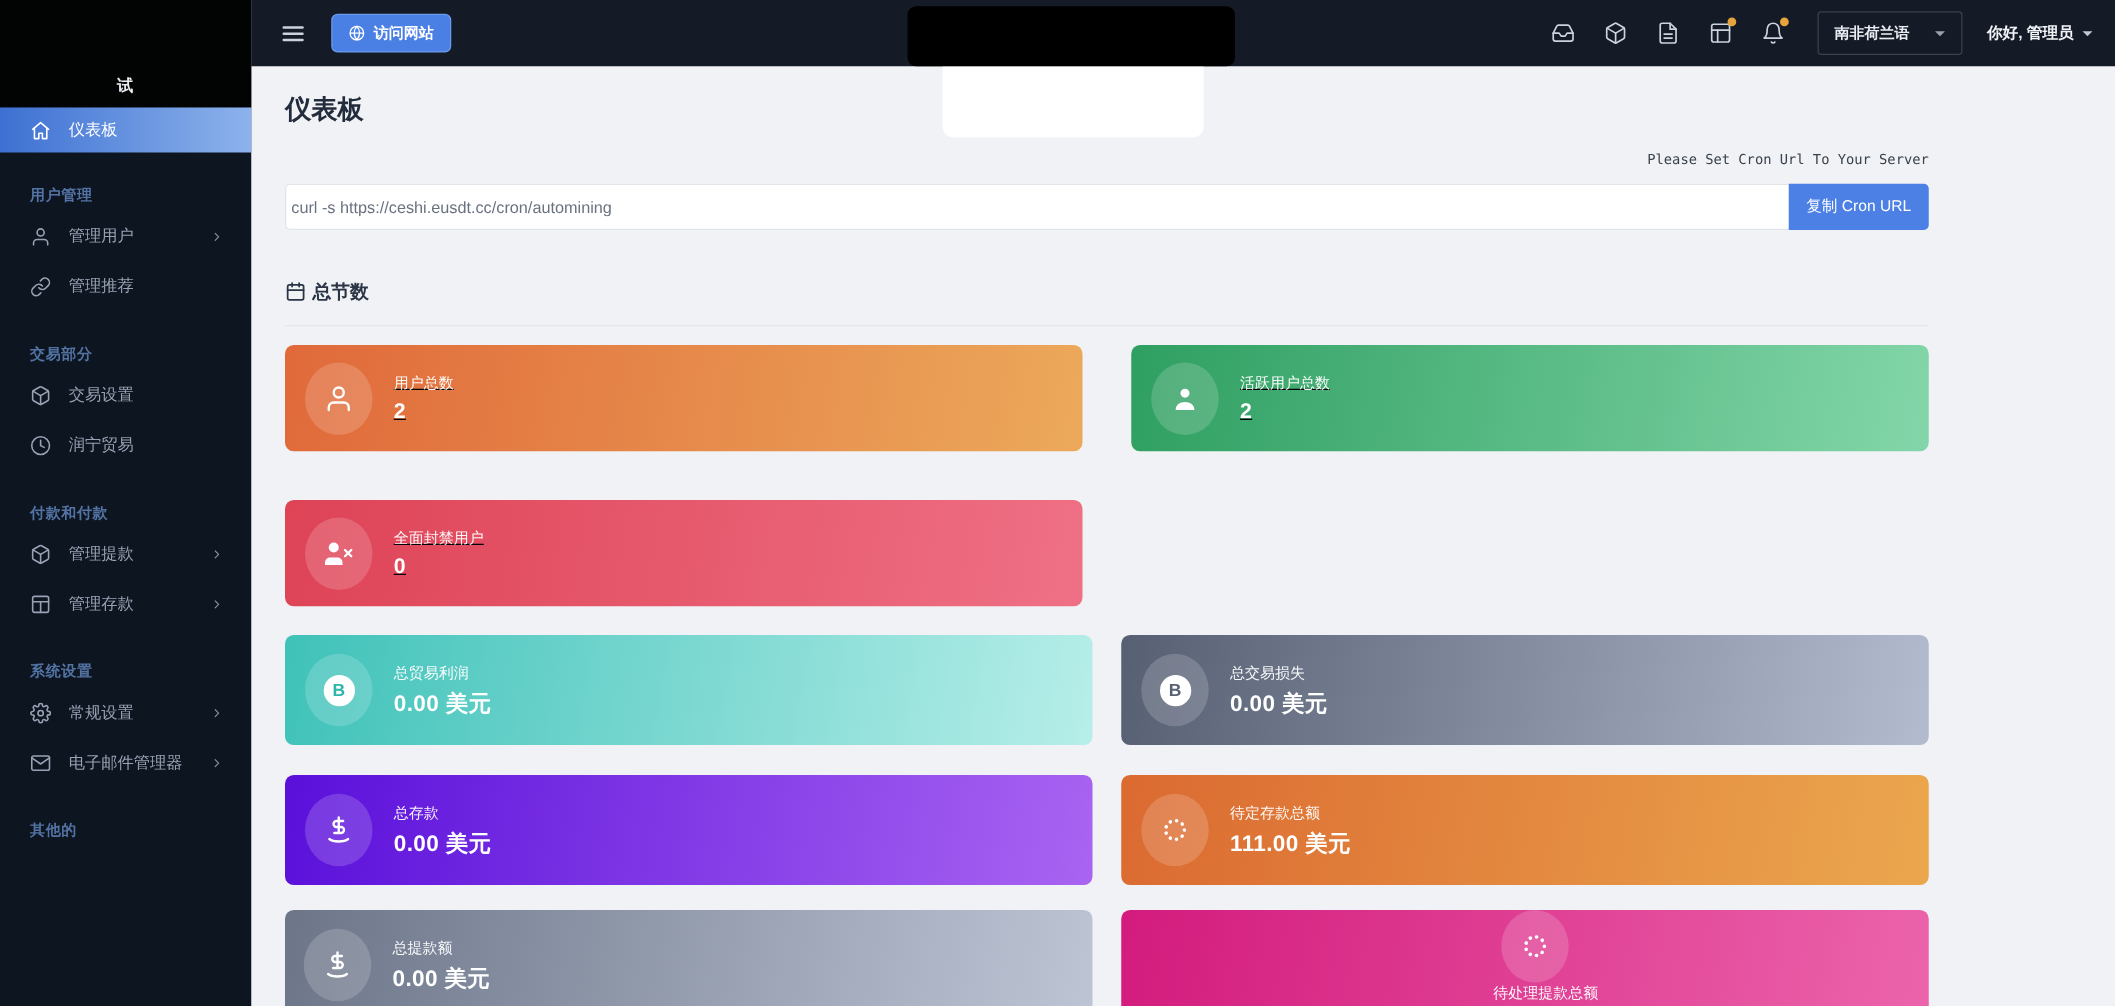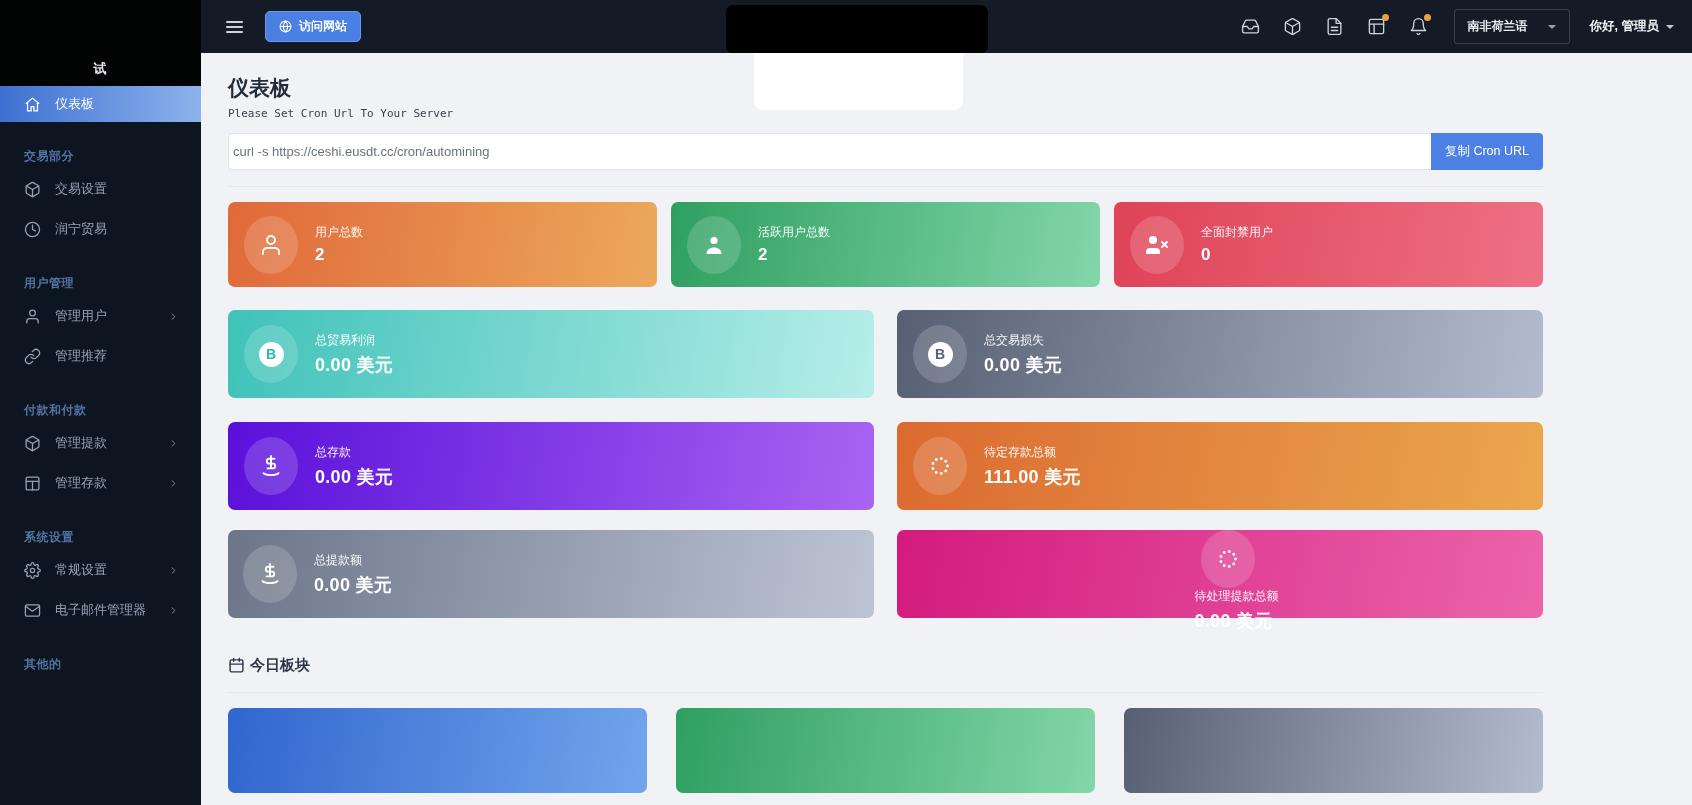--- a/index.html
+++ b/index.html
@@ -35,32 +35,32 @@
   .user-menu{margin:0 18px 0 20px;display:flex;align-items:center;gap:7px;color:#f2f4f7;font-size:12.5px;font-weight:bold;cursor:pointer;}
   .user-menu .caret{border-top-color:#c2c8d1;}
 
   
   .black-box{position:absolute;left:726px;top:5px;width:262px;height:48px;background:#000;border-radius:7px;z-index:9;}
   .white-box{position:absolute;left:754px;top:53px;width:209px;height:57px;background:#fff;border-radius:0 0 9px 9px;z-index:8;}
 
   
   .content{position:absolute;left:201px;top:53px;width:1491px;height:752px;background:#f0f2f5;overflow:hidden;box-sizing:border-box;padding:20px 149px 0 27px;}
   .page-title{font-size:21px;font-weight:800;color:#222c3c;line-height:30px;}
-  .cron-note{margin-top:4px;font-family:"DejaVu Sans Mono","Liberation Mono",monospace;font-size:11px;color:#39414c;line-height:14px;}
+  .cron-note{margin-top:18px;font-family:"DejaVu Sans Mono","Liberation Mono",monospace;font-size:11px;color:#39414c;line-height:14px;text-align:right;}
   .cron-row{margin-top:12px;display:flex;height:37px;}
   .cron-input{flex:1;height:37px;box-sizing:border-box;border:1px solid #e1e5ea;border-right:none;border-radius:4px 0 0 4px;background:#fff;padding:0 4px;font-size:13px;color:#6a7280;outline:none;font-family:"Liberation Sans","DejaVu Sans",sans-serif;}
   .copy-btn{height:37px;padding:0 14px;border:none;background:#4d80e4;color:#fff;font-size:12.5px;border-radius:0 4px 4px 0;cursor:pointer;font-family:"Liberation Sans","DejaVu Sans",sans-serif;}
   .section-head{display:flex;align-items:center;gap:5px;height:22px;}
   .sh-totals{margin-top:38px;}
   .sh-today{margin-top:36px;}
   .section-head .ic{width:17px;height:17px;stroke:#2b3545;fill:none;stroke-width:2;stroke-linecap:round;stroke-linejoin:round;}
   .section-title{font-size:15px;font-weight:bold;color:#2b3545;}
   .divider{margin-top:16px;height:1px;background:#e4e7eb;}
 
-  .stat-grid{margin-top:15px;display:grid;grid-template-columns:1fr 1fr 1fr;gap:14px;}
+  .stat-grid{margin-top:15px;display:grid;grid-template-columns:1fr 1fr;gap:39px;text-decoration:underline;}
   .card{border-radius:7px;display:flex;align-items:center;padding-left:16px;box-sizing:border-box;color:#fff;}
   .stat-card{height:85px;}
   .circle{width:54px;height:58px;border-radius:50%;background:rgba(255,255,255,.17);display:flex;align-items:center;justify-content:center;flex:0 0 auto;}
   .card-ic{width:24px;height:24px;stroke:#fff;fill:none;stroke-width:1.9;stroke-linecap:round;stroke-linejoin:round;}
   .card-txt{margin-left:17px;}
   .c-label{font-size:12px;color:rgba(255,255,255,.95);}
   .c-value{margin-top:4px;font-size:17px;font-weight:bold;letter-spacing:.3px;}
   .wide-grid{display:grid;grid-template-columns:1fr 1fr;gap:23px;}
   .wg-a{margin-top:23px;}.wg-b{margin-top:24px;}.wg-c{margin-top:20px;}
   .wide-card{height:88px;}
@@ -184,51 +184,51 @@
     </div>
 
     <div class="sb-active">
       <svg class="ic act-ic">
           <use href="#i-home"></use>
         </svg>
       <span>仪表板</span>
     </div>
 
     <div class="sb-section">
-      <div class="sb-label">交易部分</div>
-      <div class="sb-item">
-        <svg class="ic sb-ic">
-            <use href="#i-box"></use>
-          </svg>
-        <span class="grow">交易设置</span>
-      </div>
-      <div class="sb-item">
-        <svg class="ic sb-ic">
-            <use href="#i-clock"></use>
-          </svg>
-        <span class="grow">润宁贸易</span>
-      </div>
-    </div>
-
-    <div class="sb-section">
       <div class="sb-label">用户管理</div>
       <div class="sb-item">
         <svg class="ic sb-ic">
             <use href="#i-user"></use>
           </svg>
         <span class="grow">管理用户</span>
         <svg class="ic chev">
             <use href="#i-chev"></use>
           </svg>
       </div>
       <div class="sb-item">
         <svg class="ic sb-ic">
             <use href="#i-link"></use>
           </svg>
         <span class="grow">管理推荐</span>
+      </div>
+    </div>
+
+    <div class="sb-section">
+      <div class="sb-label">交易部分</div>
+      <div class="sb-item">
+        <svg class="ic sb-ic">
+            <use href="#i-box"></use>
+          </svg>
+        <span class="grow">交易设置</span>
+      </div>
+      <div class="sb-item">
+        <svg class="ic sb-ic">
+            <use href="#i-clock"></use>
+          </svg>
+        <span class="grow">润宁贸易</span>
       </div>
     </div>
 
     <div class="sb-section">
       <div class="sb-label">付款和付款</div>
       <div class="sb-item">
         <svg class="ic sb-ic">
             <use href="#i-box"></use>
           </svg>
         <span class="grow">管理提款</span>
@@ -329,20 +329,26 @@
 
   <div class="content">
     <div class="page-title">仪表板</div>
 
     <div class="cron-note">Please Set Cron Url To Your Server</div>
     <div class="cron-row">
       <input class="cron-input" readonly="" value="curl -s https://ceshi.eusdt.cc/cron/automining" style="">
       <button class="copy-btn">复制 Cron URL</button>
     </div>
 
+    <div class="section-head sh-totals">
+      <svg class="ic">
+          <use href="#i-calendar"></use>
+        </svg>
+      <span class="section-title">总节数</span>
+    </div>
     <div class="divider"></div>
 
     <div class="stat-grid">
       <div class="card stat-card g-orange">
         <span class="circle">
             <svg class="ic card-ic">
               <use href="#i-user"></use>
             </svg>
           </span>
         <div class="card-txt">

